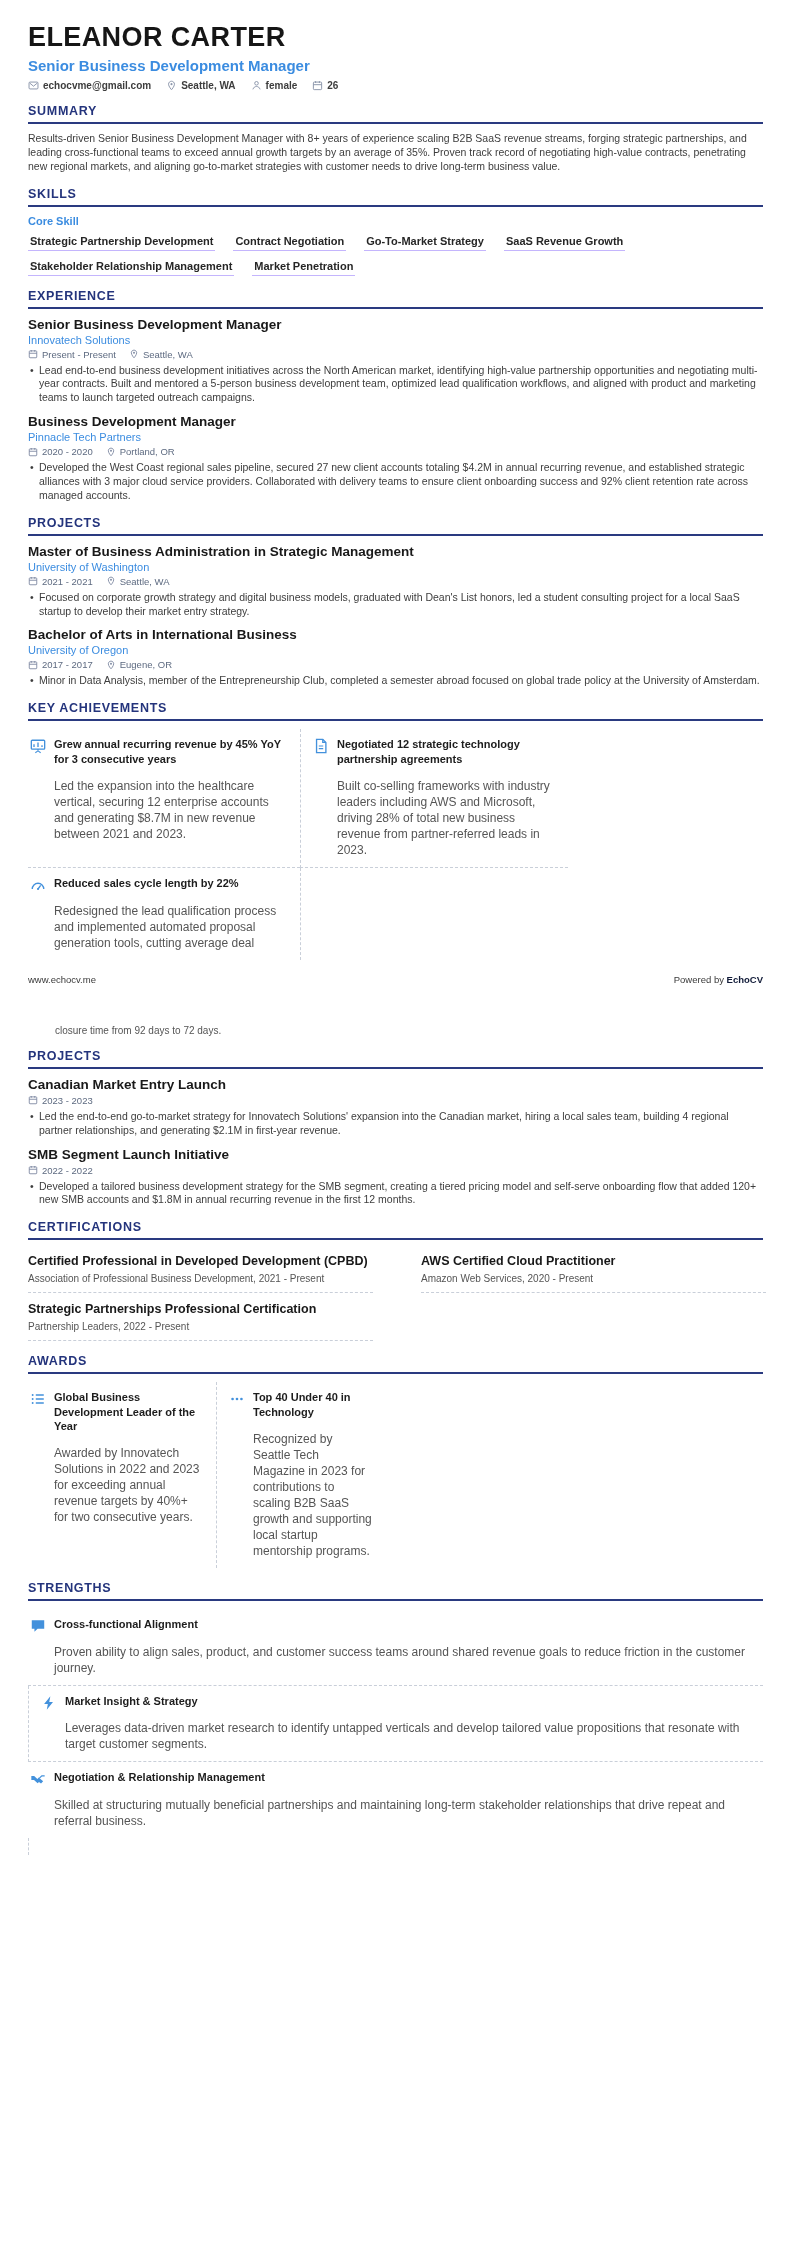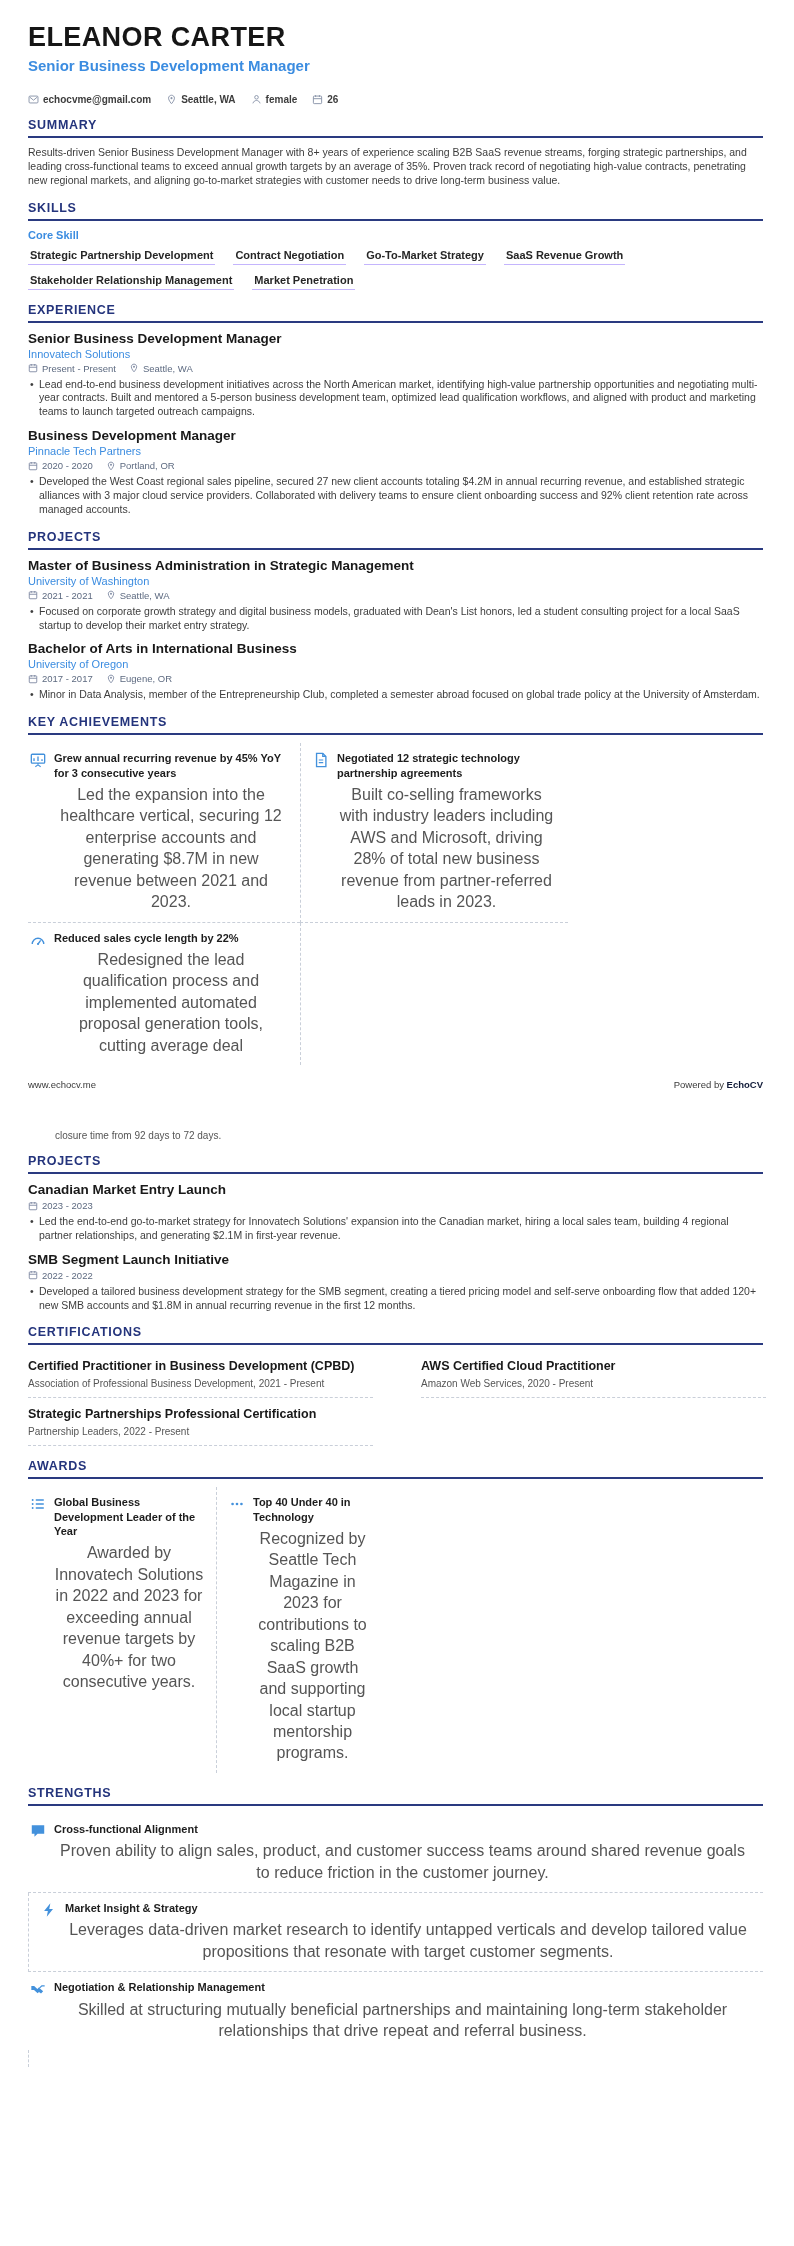--- a/index.html
+++ b/index.html
@@ -3,21 +3,21 @@
 <meta charset="utf-8">
 <style>
   html,body{margin:0;padding:0;background:#ffffff;}
   body{font-family:"Liberation Sans",sans-serif;color:#3d3d3d;width:794px;}
   .page{width:791px;background:#fff;padding:22px 28px 0;position:relative;box-sizing:border-box;}
   .page1{min-height:790px;}
   .page2{height:1370px;padding-top:28px;}
   
   .name{font-size:27px;font-weight:800;color:#161616;letter-spacing:.4px;}
   .job-title{margin-top:4px;font-size:15px;font-weight:700;color:#3b8ce0;}
-  .contact-row{display:flex;align-items:center;gap:15px;margin-top:20px;}
+  .contact-row{display:flex;align-items:center;gap:15px;margin-top:6px;}
   .contact-item{display:flex;align-items:center;gap:4px;font-size:10px;font-weight:700;color:#3d3d3d;}
   .icon{display:flex;align-items:center;}
   .contact-item .icon{color:#8b96ab;}
   
   .section{margin-top:13px;}
   .section-heading{font-size:12.5px;font-weight:700;color:#24347c;letter-spacing:.7px;padding-bottom:4px;border-bottom:2px solid #2a3a80;margin-bottom:8px;}
   .summary-text{font-size:10.5px;line-height:1.32;color:#3d3d3d;}
   
   .skills-group{font-size:11px;font-weight:700;color:#3b8ce0;margin-bottom:8px;}
   .skills-list{display:flex;flex-wrap:wrap;gap:9px 18px;}
@@ -34,21 +34,21 @@
   .bullet::before{content:"\2022";position:absolute;left:2px;}
   
   .ach-grid{display:grid;grid-template-columns:272px 268px;}
   .awards-grid{display:grid;grid-template-columns:188px 168px;}
   .str-grid{display:grid;grid-template-columns:1fr;}
   .cell{display:flex;gap:8px;align-items:flex-start;padding:8px 12px 9px 2px;}
   .cell.bd{border-bottom:1px dashed #c9cfd9;}
   .cell.ld{border-left:1px dashed #c9cfd9;padding-left:12px;}
   .icon-badge{flex:0 0 auto;color:#4391dc;margin-top:1px;}
   .card-title{font-size:11px;font-weight:700;color:#1d1d1d;line-height:1.3;}
-  .card-desc{font-size:16px;line-height:1.34;color:#555;margin-top:4px;text-align:center;}
+  .card-desc{font-size:12px;line-height:1.34;color:#555;margin-top:12px;}
   .continuation{font-size:10px;color:#555;padding-left:27px;margin-bottom:2px;}
   
   .cert-grid{display:grid;grid-template-columns:345px 345px;column-gap:48px;align-items:start;}
   .cert-entry{padding:5px 0 8px;border-bottom:1px dashed #c9cfd9;}
   .cert-entry+.cert-entry{margin-top:3px;}
   .cert-title{font-size:12.5px;font-weight:700;color:#191919;line-height:1.28;}
   .cert-issuer{font-size:10px;color:#555;margin-top:4px;}
   
   .page-footer{display:flex;justify-content:space-between;align-items:center;font-size:9.5px;color:#3a3a3a;margin-top:14px;padding-bottom:12px;}
   .powered-brand{font-weight:700;color:#111b38;}
@@ -327,21 +327,21 @@
         <div class="bullet">Developed a tailored business development strategy for the SMB segment, creating a tiered pricing model and self-serve onboarding flow that added 120+ new SMB accounts and $1.8M in annual recurring revenue in the first 12 months.</div>
       </div>
     </div>
   </div>
 
   <div class="section">
     <div class="section-heading">CERTIFICATIONS</div>
     <div class="cert-grid">
       <div>
         <div class="cert-entry">
-          <div class="cert-title">Certified Practitioner in Business Development (CPBD)</div>
+          <div class="cert-title">Certified Professional in Developed Development (CPBD)</div>
           <div class="cert-issuer">Association of Professional Business Development, 2021 - Present</div>
         </div>
         <div class="cert-entry">
           <div class="cert-title">Strategic Partnerships Professional Certification</div>
           <div class="cert-issuer">Partnership Leaders, 2022 - Present</div>
         </div>
       </div>
       <div>
         <div class="cert-entry">
           <div class="cert-title">AWS Certified Cloud Practitioner</div>

